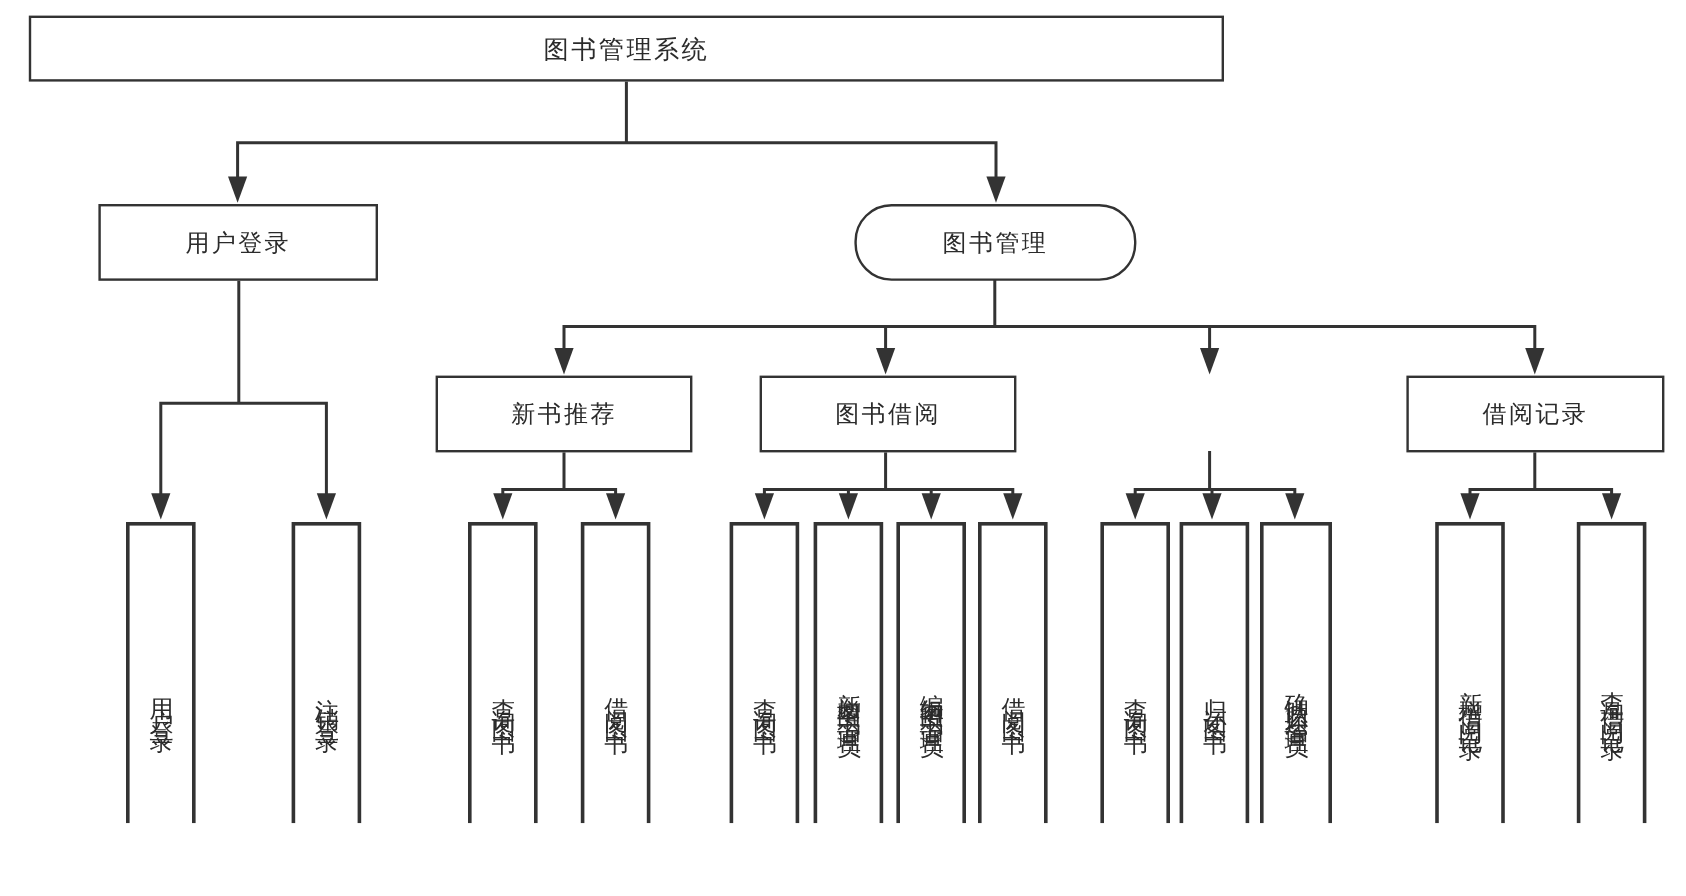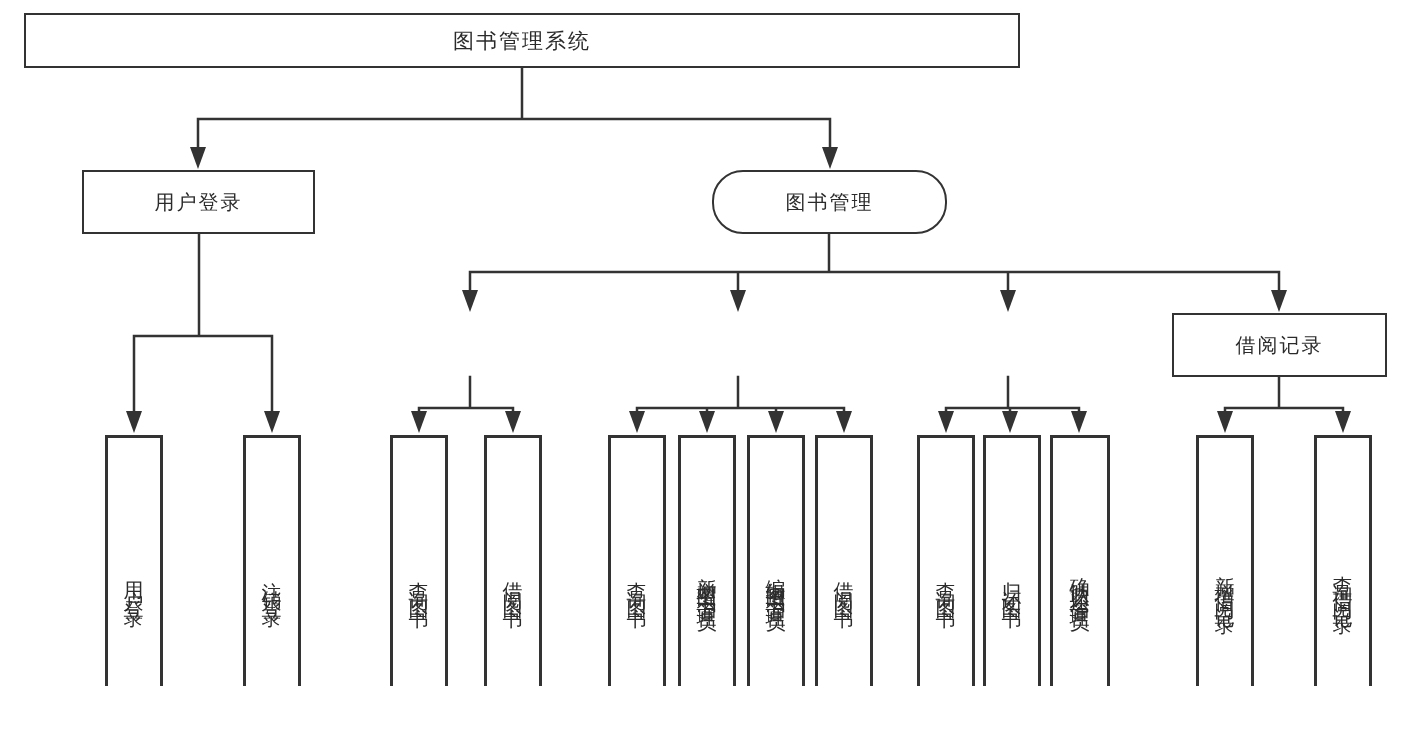--- a/index.html
+++ b/index.html
@@ -124,20 +124,26 @@
     <span class="hlabel">图书管理系统</span>
   </div>
 
   <div class="box branch" style="left:82px; top:170px; width:233px; height:64px;">
     <span class="hlabel">用户登录</span>
   </div>
   <div class="box branch" style="left:712px; top:170px; width:235px; height:64px;border-radius:31px;">
     <span class="hlabel">图书管理</span>
   </div>
 
+  <div class="box branch" style="left:363px; top:313px; width:214px; height:64px;">
+    <span class="hlabel">新书推荐</span>
+  </div>
+  <div class="box branch" style="left:633px; top:313px; width:214px; height:64px;">
+    <span class="hlabel">图书借阅</span>
+  </div>
   <div class="box branch" style="left:1172px; top:313px; width:215px; height:64px;">
     <span class="hlabel">借阅记录</span>
   </div>
 
   <div class="box leaf" style="left:105px; top:435px; width:58px; height:298px;">
     <span class="vtext">用户登录</span>
   </div>
   <div class="box leaf" style="left:243px; top:435px; width:58px; height:298px;">
     <span class="vtext">注销登录</span>
   </div>

